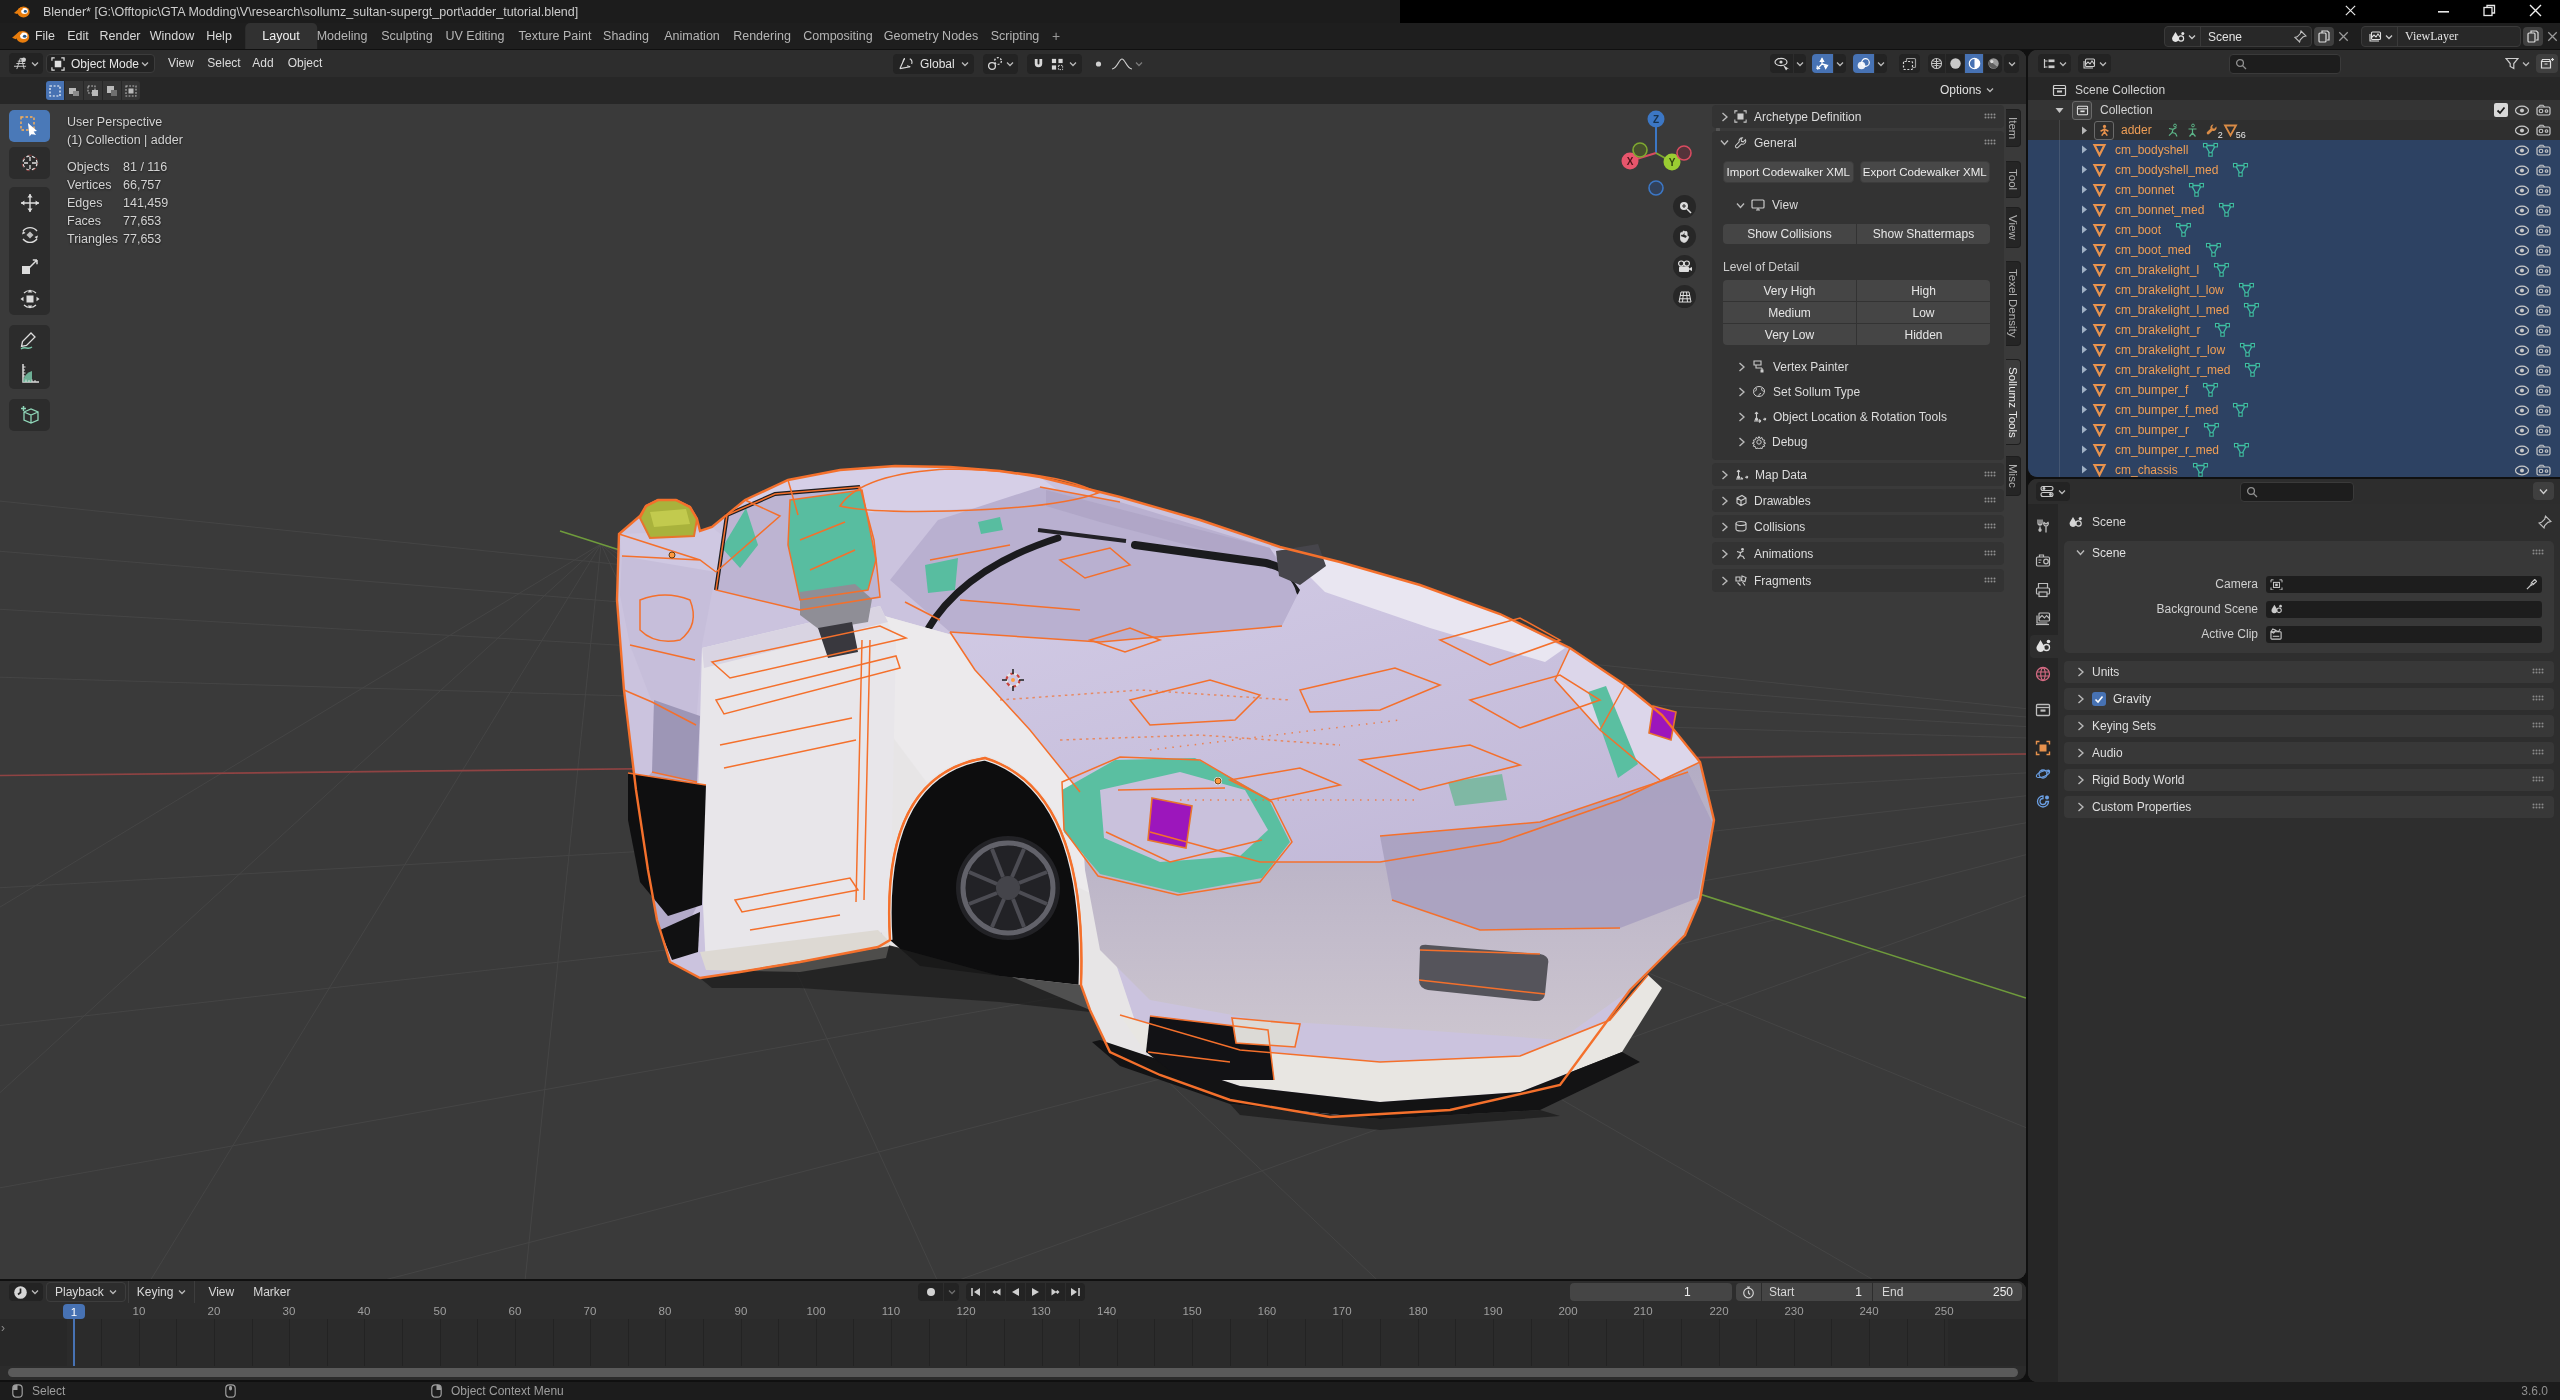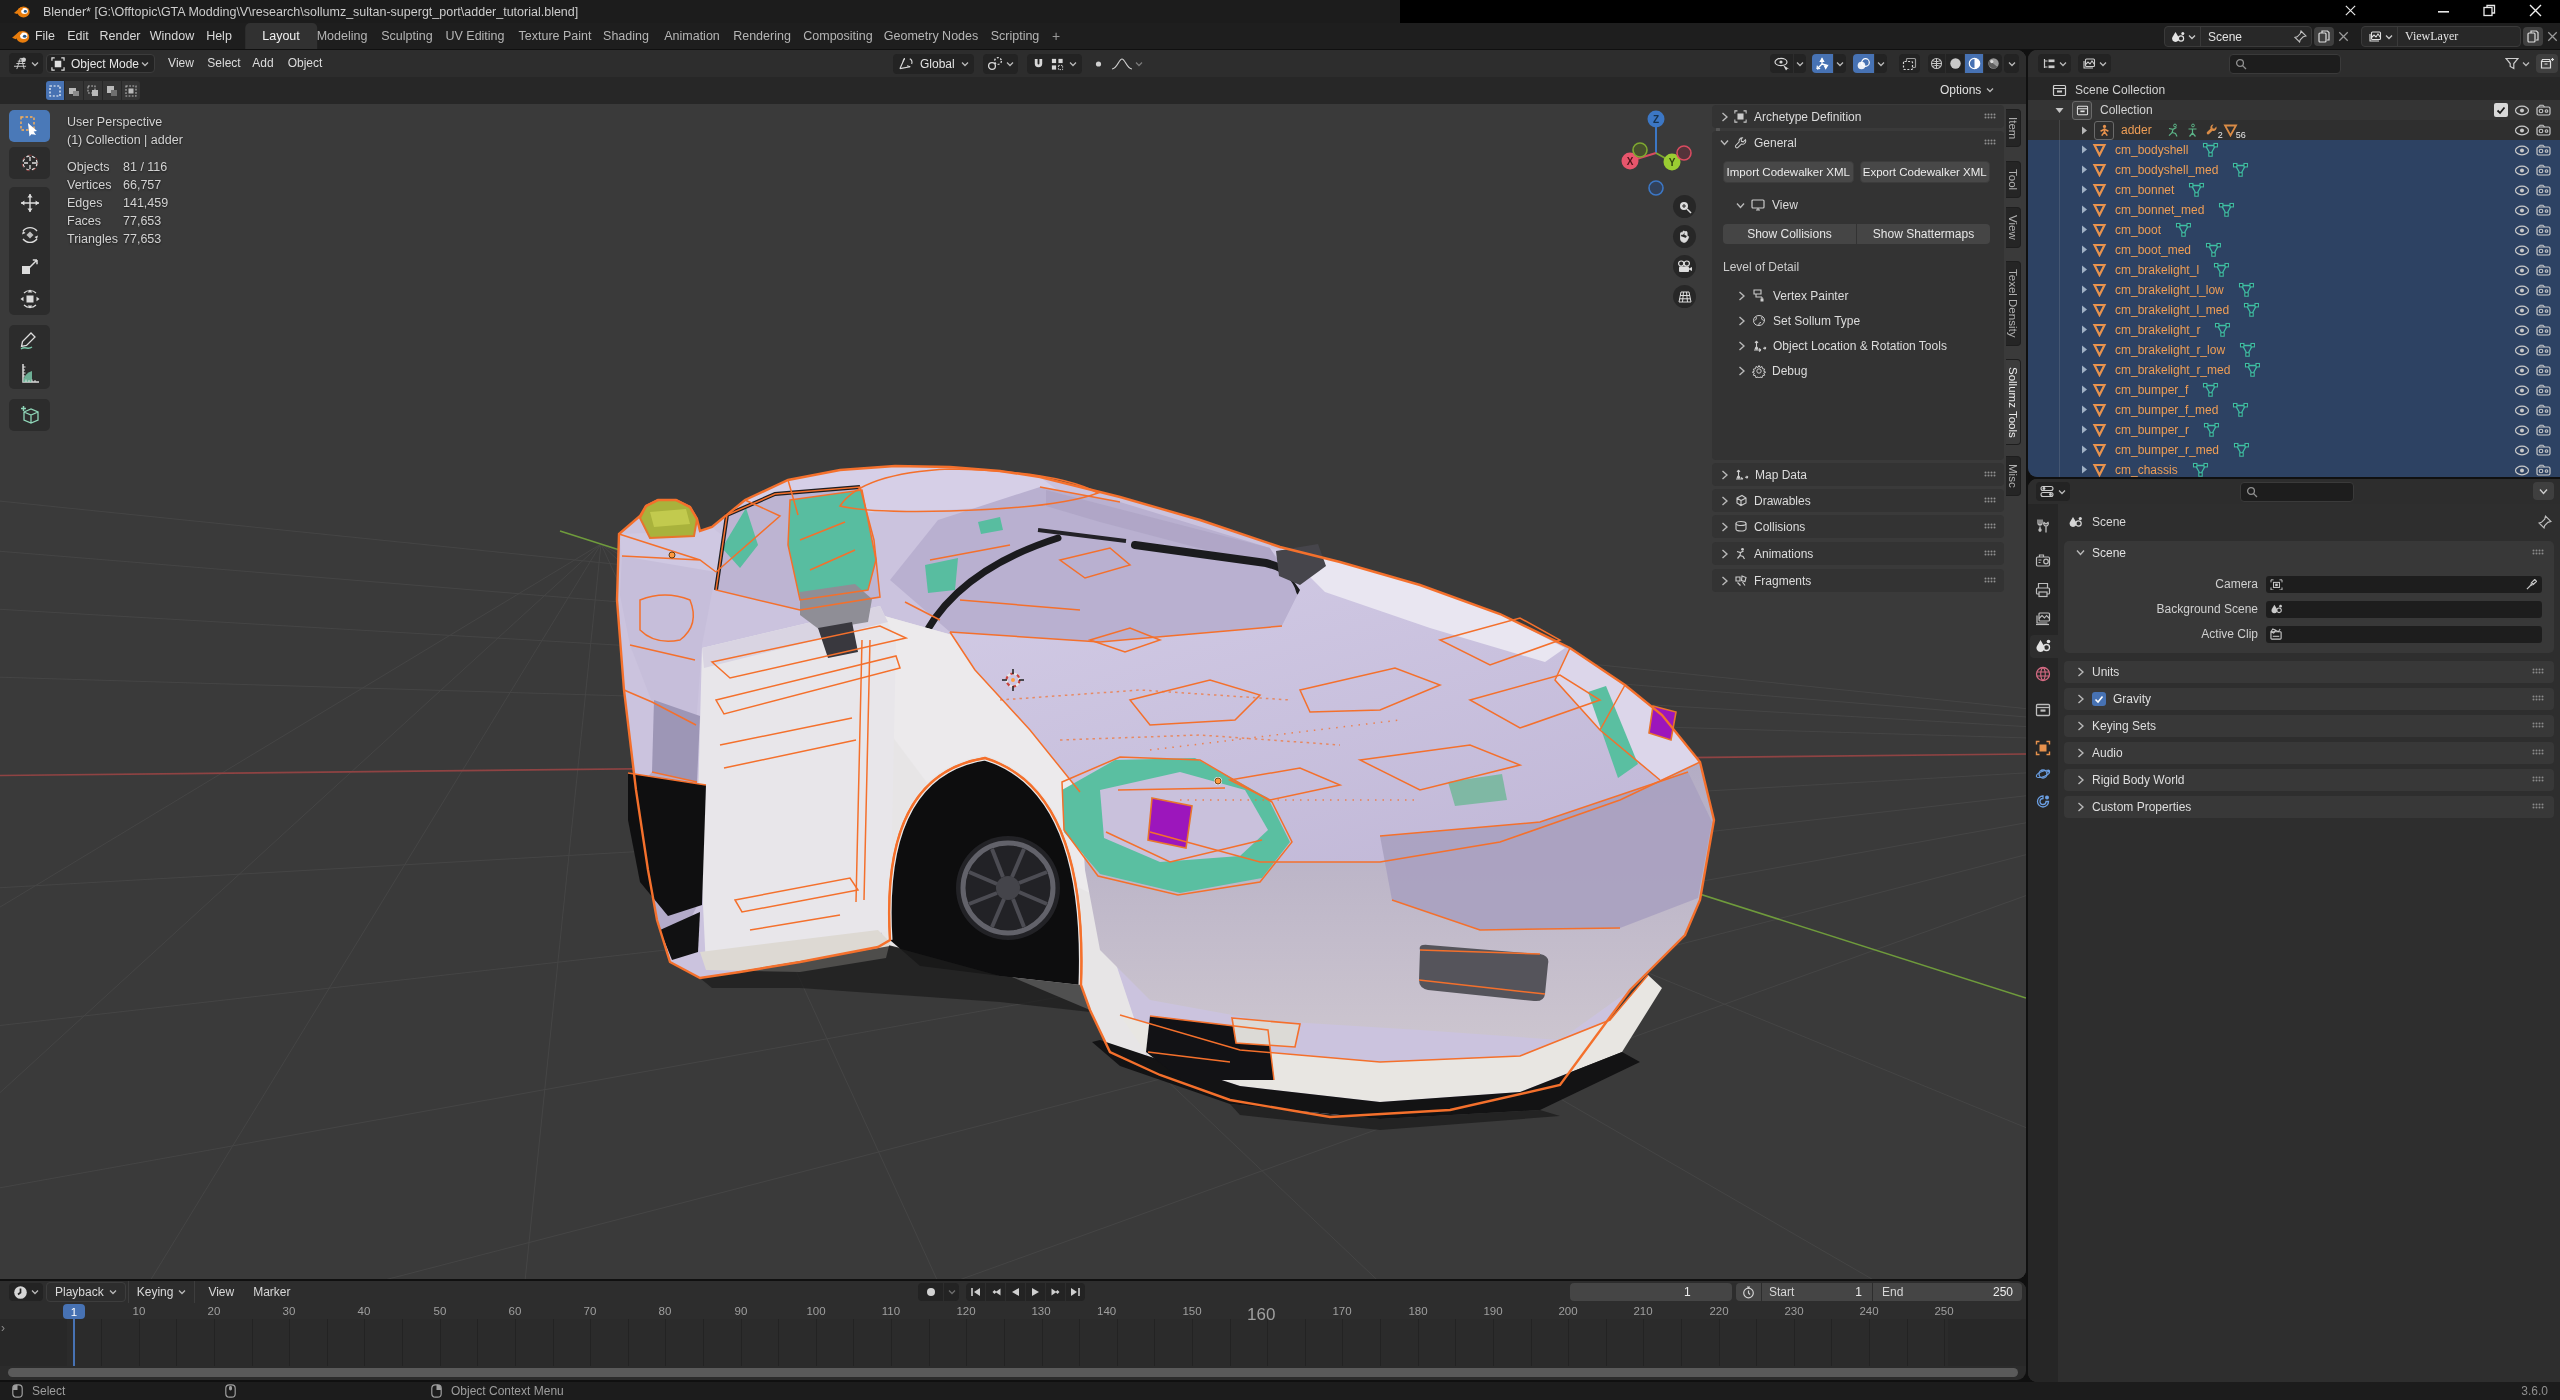--- a/index.html
+++ b/index.html
@@ -648,20 +648,34 @@
               <rect x="1" y="1" width="12" height="8" rx="1" fill="none" stroke="#ccc" stroke-width="1.2"></rect>
               <path d="M5 11 h4 M7 9 v2" stroke="#ccc" stroke-width="1.2"></path>
             </svg>
           <span>View</span>
         </div>
         <div class="row" style="margin:9px 14px 0 11px;">
           <div class="row" style="flex:1;height:20px;background:#454545;border-radius:4px 0 0 4px;justify-content:center;color:#e6e6e6;border-right:1px solid #333;">Show Collisions</div>
           <div class="row" style="flex:1;height:20px;background:#454545;border-radius:0 4px 4px 0;justify-content:center;color:#e6e6e6;">Show Shattermaps</div>
         </div>
         <div style="margin:16px 0 0 11px;color:#cccccc;">Level of Detail</div>
+        <div style="margin:6px 14px 0 11px;">
+          <div class="row">
+              <div class="row" style="flex:1;height:21px;background:#454545;border-radius:4px 0 0 0;justify-content:center;color:#e6e6e6;border-right:1px solid #333;border-bottom:1px solid #333;">Very High</div>
+              <div class="row" style="flex:1;height:21px;background:#454545;border-radius:0 4px 0 0;justify-content:center;color:#e6e6e6;border-bottom:1px solid #333;">High</div>
+            </div>
+          <div class="row">
+              <div class="row" style="flex:1;height:21px;background:#454545;justify-content:center;color:#e6e6e6;border-right:1px solid #333;border-bottom:1px solid #333;">Medium</div>
+              <div class="row" style="flex:1;height:21px;background:#454545;justify-content:center;color:#e6e6e6;border-bottom:1px solid #333;">Low</div>
+            </div>
+          <div class="row">
+              <div class="row" style="flex:1;height:21px;background:#454545;border-radius:0 0 0 4px;justify-content:center;color:#e6e6e6;border-right:1px solid #333;">Very Low</div>
+              <div class="row" style="flex:1;height:21px;background:#454545;border-radius:0 0 4px 0;justify-content:center;color:#e6e6e6;">Hidden</div>
+            </div>
+        </div>
         <div class="row" style="margin:10px 0 0 26px;height:23px;">
           <svg width="7" height="10" viewBox="0 0 7 10" style="margin-right:7px;">
               <path d="M1.5 1 L6 5 L1.5 9" stroke="#b9b9b9" stroke-width="1.4" fill="none"></path>
             </svg>
           <svg width="14" height="13" viewBox="0 0 14 13" style="margin-right:7px;">
               <path d="M2 1 h7 v4 h-7 Z" fill="none" stroke="#ccc" stroke-width="1.1"></path>
               <path d="M4 5 v3 h6 M10 8 v3" stroke="#ccc" stroke-width="1.1" fill="none"></path>
               <rect x="8.5" y="9.5" width="3" height="3" fill="#ccc"></rect>
             </svg>
           <span>Vertex Painter</span>
@@ -1863,21 +1877,21 @@
       <span class="abs" style="left:495px;top:24px;width:40px;text-align:center;color:#9f9f9f;font-size:11.5px;">60</span>
       <span class="abs" style="left:570px;top:24px;width:40px;text-align:center;color:#9f9f9f;font-size:11.5px;">70</span>
       <span class="abs" style="left:645px;top:24px;width:40px;text-align:center;color:#9f9f9f;font-size:11.5px;">80</span>
       <span class="abs" style="left:721px;top:24px;width:40px;text-align:center;color:#9f9f9f;font-size:11.5px;">90</span>
       <span class="abs" style="left:796px;top:24px;width:40px;text-align:center;color:#9f9f9f;font-size:11.5px;">100</span>
       <span class="abs" style="left:871px;top:24px;width:40px;text-align:center;color:#9f9f9f;font-size:11.5px;">110</span>
       <span class="abs" style="left:946px;top:24px;width:40px;text-align:center;color:#9f9f9f;font-size:11.5px;">120</span>
       <span class="abs" style="left:1021px;top:24px;width:40px;text-align:center;color:#9f9f9f;font-size:11.5px;">130</span>
       <span class="abs" style="left:1097px;top:24px;width:40px;text-align:left;color:#9f9f9f;font-size:11.5px;">140</span>
       <span class="abs" style="left:1172px;top:24px;width:40px;text-align:center;color:#9f9f9f;font-size:11.5px;">150</span>
-      <span class="abs" style="left:1247px;top:24px;width:40px;text-align:left;color:#9f9f9f;font-size:17px;">160</span>
+      <span class="abs" style="left:1247px;top:24px;width:40px;text-align:center;color:#9f9f9f;font-size:11px;">160</span>
       <span class="abs" style="left:1322px;top:24px;width:40px;text-align:center;color:#9f9f9f;font-size:11.5px;">170</span>
       <span class="abs" style="left:1398px;top:24px;width:40px;text-align:center;color:#9f9f9f;font-size:11.5px;">180</span>
       <span class="abs" style="left:1473px;top:24px;width:40px;text-align:center;color:#9f9f9f;font-size:11.5px;">190</span>
       <span class="abs" style="left:1548px;top:24px;width:40px;text-align:center;color:#9f9f9f;font-size:11.5px;">200</span>
       <span class="abs" style="left:1623px;top:24px;width:40px;text-align:center;color:#9f9f9f;font-size:11.5px;">210</span>
       <span class="abs" style="left:1699px;top:24px;width:40px;text-align:center;color:#9f9f9f;font-size:11.5px;">220</span>
       <span class="abs" style="left:1774px;top:24px;width:40px;text-align:center;color:#9f9f9f;font-size:11.5px;">230</span>
       <span class="abs" style="left:1849px;top:24px;width:40px;text-align:center;color:#9f9f9f;font-size:11.5px;">240</span>
       <span class="abs" style="left:1924px;top:24px;width:40px;text-align:center;color:#9f9f9f;font-size:11.5px;">250</span>
     <div class="abs" style="left:73px;top:24px;width:2px;height:61px;background:#4772b3;"></div>

